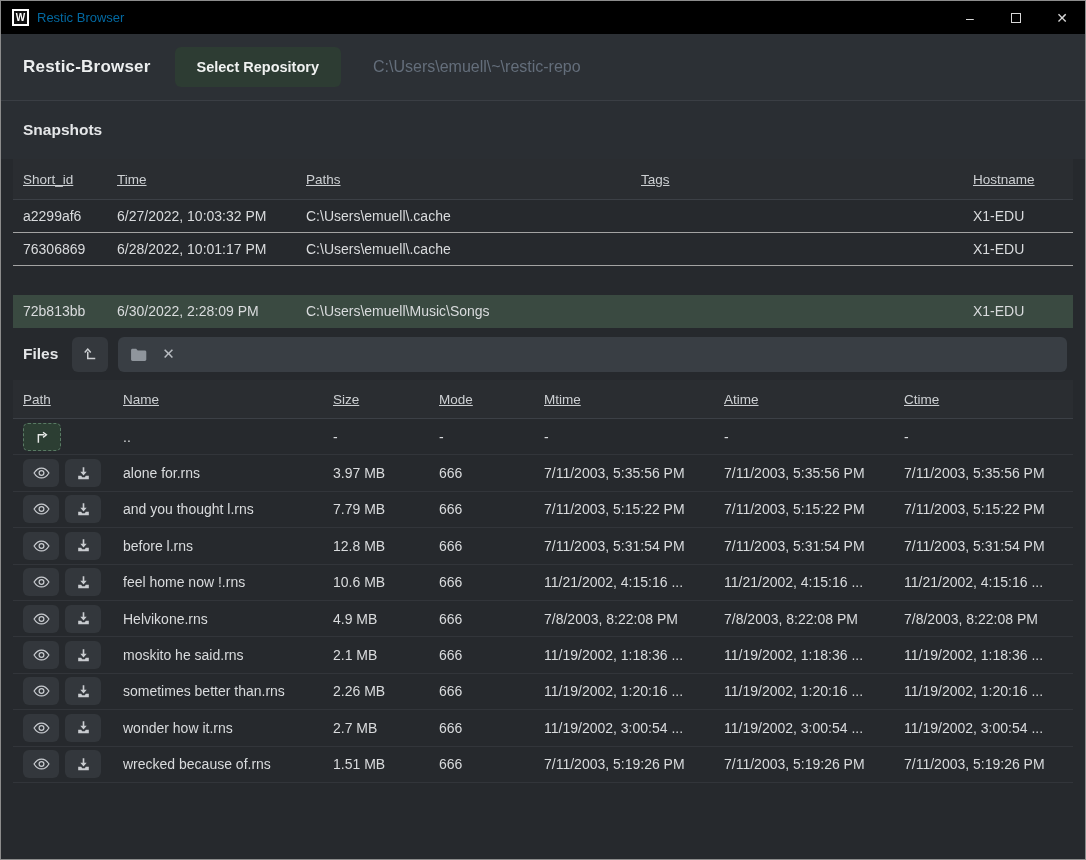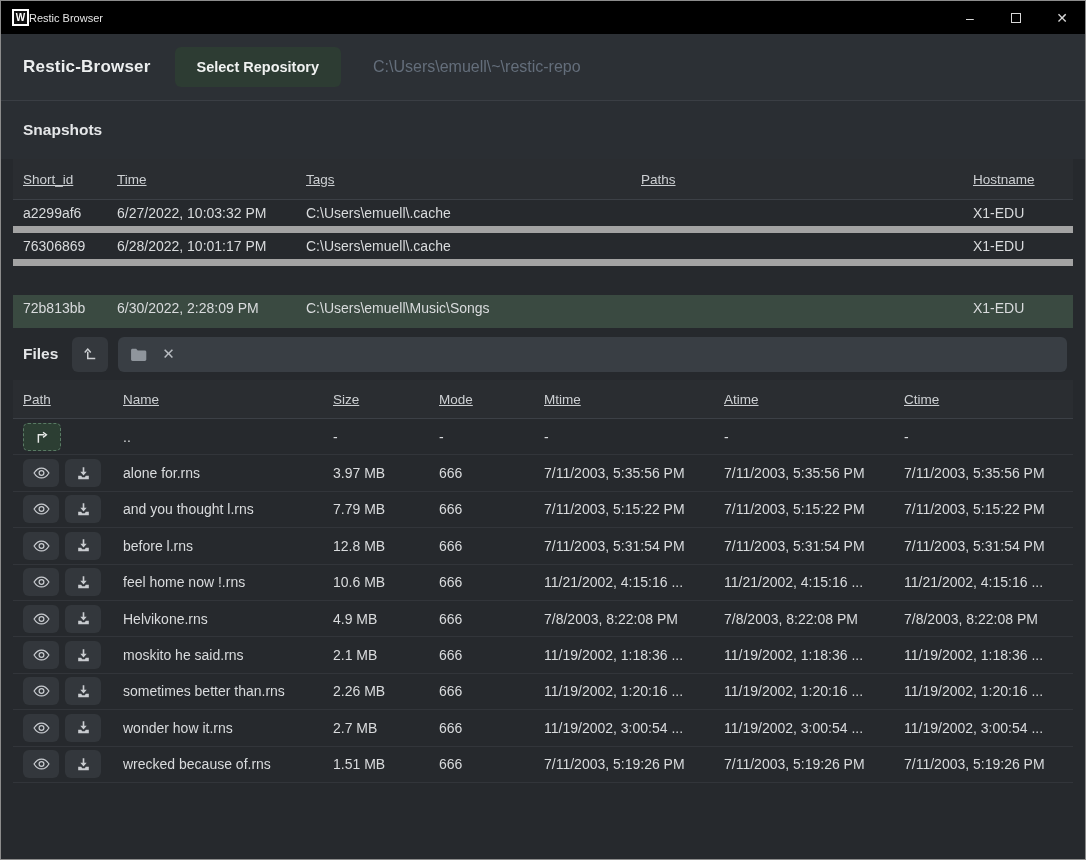--- a/index.html
+++ b/index.html
@@ -20,21 +20,21 @@
     height: 33px; background: #000;
     display: flex; align-items: center;
     flex: 0 0 auto;
   }
   .titlebar-icon {
     width: 17px; height: 17px; margin-left: 11px;
     background:#111; border: 2px solid #fff;
     color:#fff; font-weight: bold; font-size: 10px;
     display:flex; align-items:center; justify-content:center;
   }
-  .titlebar-title { color:#e5e5e5; font-size: 11px; }
+  .titlebar-title { color:#0369a1; font-size: 13px; margin-left: 8px; }
   .titlebar-spacer { flex: 1; }
   .tb-btn {
     width: 46px; height: 33px; display:flex; align-items:center; justify-content:center;
     color:#d7d7d7; font-size: 14px; cursor: default;
   }
   .tb-max-glyph { width: 10px; height: 10px; border: 1.3px solid #d7d7d7; display:block; }
 
   
   .app-header {
     height: 67px; background:#2c3035;
@@ -61,21 +61,21 @@
 
   
   .tbl { padding: 0 12px; flex: 0 0 auto; }
   .trow { display: grid; align-items: center; }
   .cell { padding-left: 10px; font-size: 14px; color:#d9dbdd; white-space: nowrap; overflow: hidden; }
   .thead .cell { font-size: 13.5px; color:#cdd0d3;text-decoration:underline; }
 
   
   .snap-cols { grid-template-columns: 94px 189px 335px 332px 1fr; }
   .snap-head { height: 41px; background:#2a2d31; border-bottom: 1px solid #3c4046; }
-  .snap-row { height: 33px; border-bottom: 7px solid #a3a3a3; cursor: pointer; }
+  .snap-row { height: 33px; border-bottom: 1px solid #a3a3a3; cursor: pointer; }
   .snap-row.selected { background:#3a4a41; border-bottom-color:#3a4a41;margin-top:29px; }
 
   
   .files-bar {
     height: 52px; display:flex; align-items:center;
     padding: 0 18px 0 22px; gap: 10px; flex: 0 0 auto;
   }
   .files-title { font-size: 15.5px; font-weight: bold; color:#e4e6e8; margin-right: 4px; }
   .icon-btn {
     width: 36px; height: 35px; border-radius: 6px;
@@ -133,22 +133,22 @@
   </div>
 
   <div class="section-title-band">
     <div class="section-title">Snapshots</div>
   </div>
 
   <div class="tbl">
     <div class="trow snap-cols snap-head thead">
       <div class="cell">Short_id</div>
       <div class="cell">Time</div>
+      <div class="cell">Paths</div>
       <div class="cell">Tags</div>
-      <div class="cell">Paths</div>
       <div class="cell">Hostname</div>
     </div>
     <div id="snapshot-rows">
         <div class="trow snap-cols snap-row">
           <div class="cell">a2299af6</div>
           <div class="cell">6/27/2022, 10:03:32 PM</div>
           <div class="cell">C:\Users\emuell\.cache</div>
           <div class="cell"></div>
           <div class="cell">X1-EDU</div>
         </div>

